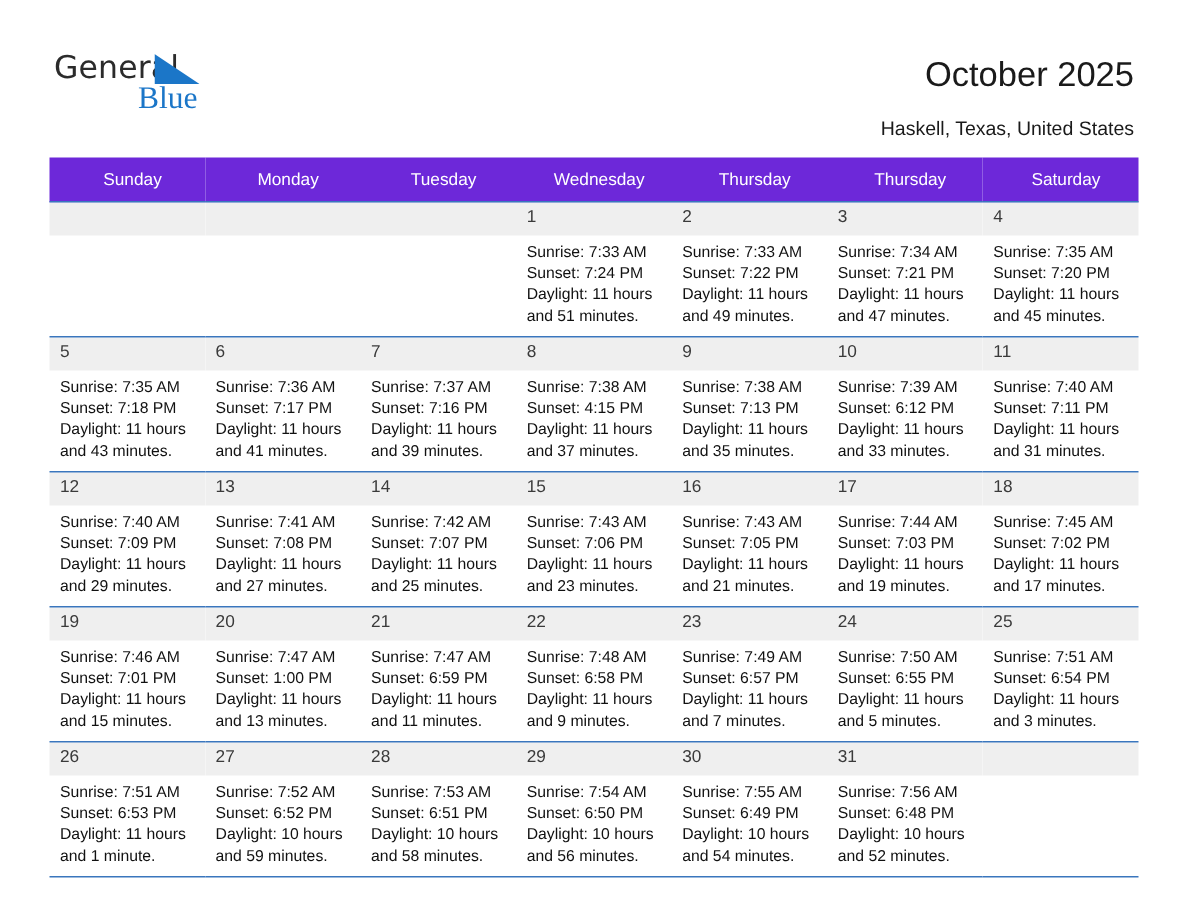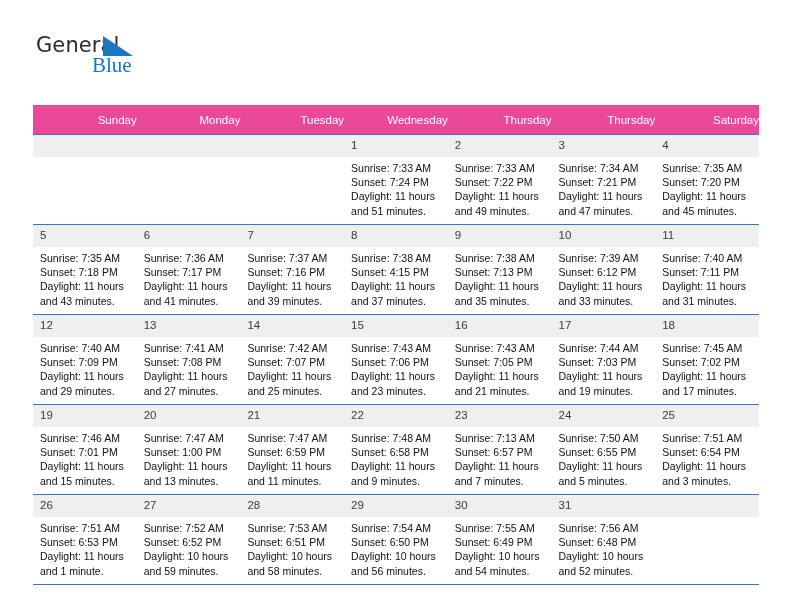--- a/index.html
+++ b/index.html
@@ -85,25 +85,25 @@
   
   .cal {
     position: absolute;
     left: 33px;
     top: 105px;
     width: 726px;
     border-collapse: collapse;
     table-layout: fixed;
   }
   .cal th {
-    background: #ec4899;
+    background: #6d28d9;
     color: #ffffff;
     font-size: 11.5px;
     font-weight: normal;
-    text-align: right;
+    text-align: center;
     padding: 5px 0 5px 7px;
     height: 19px;
     border: none;
   }
   .cal td {
     width: 103.7px;
     height: 89px;
     vertical-align: top;
     padding: 0;
     border-top: 1.4px solid #3a76bd;
@@ -145,20 +145,22 @@
     <div class="logo">
       <span class="logo-general">General</span>
       <span class="logo-tri">
         <svg width="30" height="20" viewBox="0 0 30 20" xmlns="http://www.w3.org/2000/svg">
           <polygon points="0,0 30,20 0,20" fill="#1b76c8"></polygon>
         </svg>
       </span>
       <span class="logo-blue">Blue</span>
     </div>
 
+    <div class="title">October 2025</div>
+    <div class="subtitle">Haskell, Texas, United States</div>
   </div>
 
   <table class="cal">
     <thead>
       <tr>
         <th>Sunday</th>
         <th>Monday</th>
         <th>Tuesday</th>
         <th>Wednesday</th>
         <th>Thursday</th>
@@ -380,21 +382,21 @@
             <div class="lines">
               <div>Sunrise: 7:48 AM</div>
               <div>Sunset: 6:58 PM</div>
               <div>Daylight: 11 hours</div>
               <div>and 9 minutes.</div>
             </div>
           </td>
           <td>
             <span class="daynum">23</span>
             <div class="lines">
-              <div>Sunrise: 7:13 AM</div>
+              <div>Sunrise: 7:49 AM</div>
               <div>Sunset: 6:57 PM</div>
               <div>Daylight: 11 hours</div>
               <div>and 7 minutes.</div>
             </div>
           </td>
           <td>
             <span class="daynum">24</span>
             <div class="lines">
               <div>Sunrise: 7:50 AM</div>
               <div>Sunset: 6:55 PM</div>

